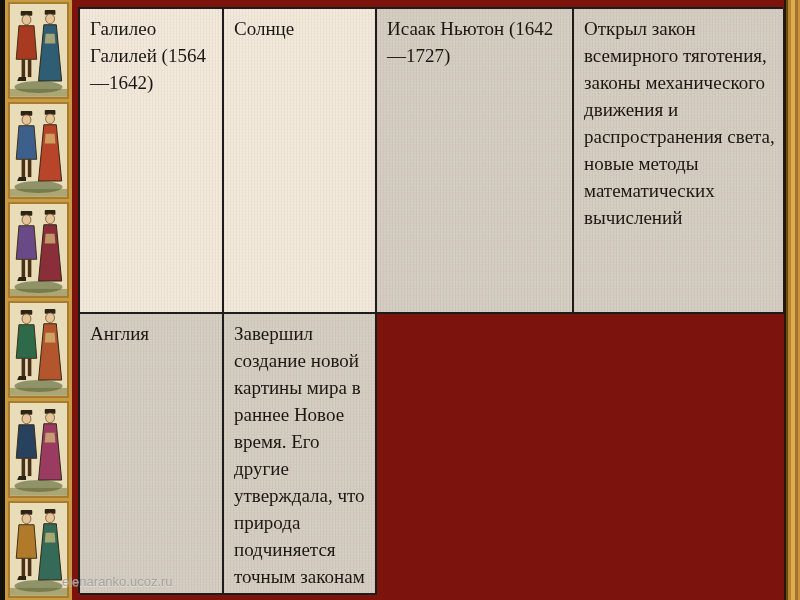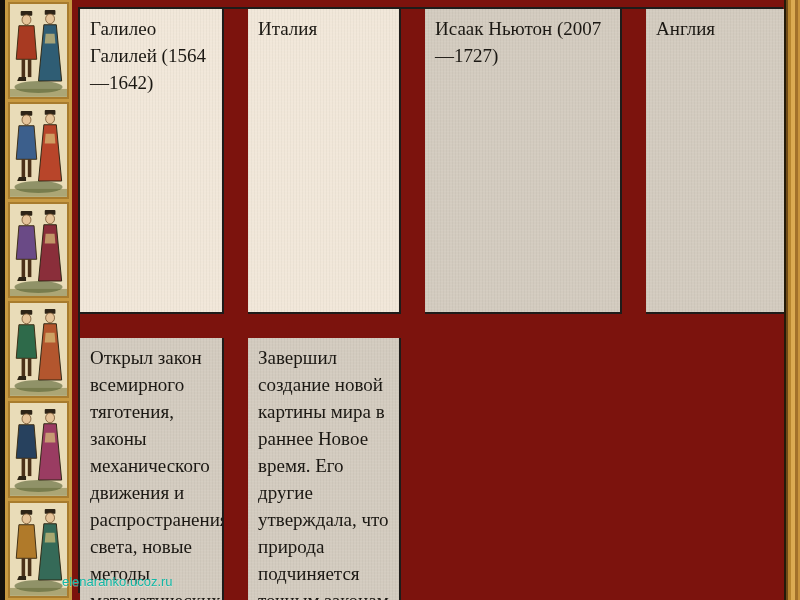--- a/index.html
+++ b/index.html
@@ -36,41 +36,40 @@
   
   .hist-table{
     position:absolute;left:78px;top:7px;width:705px;height:586px;
     display:grid;
     grid-template-columns:144px 153px 197px 211px;
     grid-template-rows:305px 281px;
     border-top:2px solid #1e1c1a;
     border-left:2px solid #1e1c1a;
     box-sizing:border-box;
     color:#1b1813;
-    gap:24px;
   }
   .cell{
     border-right:2px solid #1e1c1a;
     border-bottom:2px solid #1e1c1a;
     box-sizing:border-box;
     padding:6px 8px 0 10px;
     font-size:19px;line-height:27px;
     white-space:pre-wrap;
     overflow:hidden;
     background-image:
       repeating-linear-gradient(0deg, rgba(255,255,255,.05) 0 1px, transparent 1px 3px),
       repeating-linear-gradient(90deg, rgba(0,0,0,.03) 0 1px, transparent 1px 3px);
   }
   .row1{background-color:#f1e7d9;}
   .row2{background-color:#d3cbbf;}
   
   .watermark{
     position:absolute;left:62px;top:574px;
     font-family:"Liberation Sans", sans-serif;
-    font-size:13px;color:#14b8a6;
+    font-size:13px;color:#a3a3a3;
     text-shadow:0 1px 0 rgba(255,255,255,.35);
     z-index:5;
   }
 </style>
 </head>
 <body>
 
 <div class="slide">
 
   <div class="costume-strip">
@@ -173,25 +172,25 @@
           <rect x="39" y="6" width="12" height="5" rx="1" fill="#2e2416"></rect>
           <circle cx="45" cy="15" r="5" fill="#e6c49a" stroke="#6b4a26" stroke-width="0.8"></circle>
           <path d="M38 21 L52 21 L58 78 L32 78 Z" fill="#356a58" stroke="#2a2210" stroke-width="1"></path>
           <path d="M40 30 L50 30 L51 40 L39 40 Z" fill="#d9c27a" opacity="0.7"></path>
         </svg>
       </div>
     </div>
 
   <div class="hist-table">
     <div class="cell row1">Галилео Галилей (1564—1642)</div>
-    <div class="cell row1">Италия</div>
+    <div class="cell row1">Солнце</div>
 
-    <div class="cell row2">Исаак Ньютон (2007—1727)</div>
+    <div class="cell row2">Исаак Ньютон (1642—1727)</div>
+    <div class="cell row2">Открыл закон всемирного тяготения, законы механического движения и распространения света, новые методы математических вычислений</div>
     <div class="cell row2">Англия</div>
-    <div class="cell row2">Открыл закон всемирного тяготения, законы механического движения и распространения света, новые методы математических вычислений</div>
     <div class="cell row2">Завершил создание новой картины мира в раннее Новое время. Его другие утверждала, что природа подчиняется точным законам механики</div>
   </div>
 
   <div class="gold-frame"></div>
 
   <div class="watermark">elenaranko.ucoz.ru</div>
 
 </div>
 
 </body></html>

